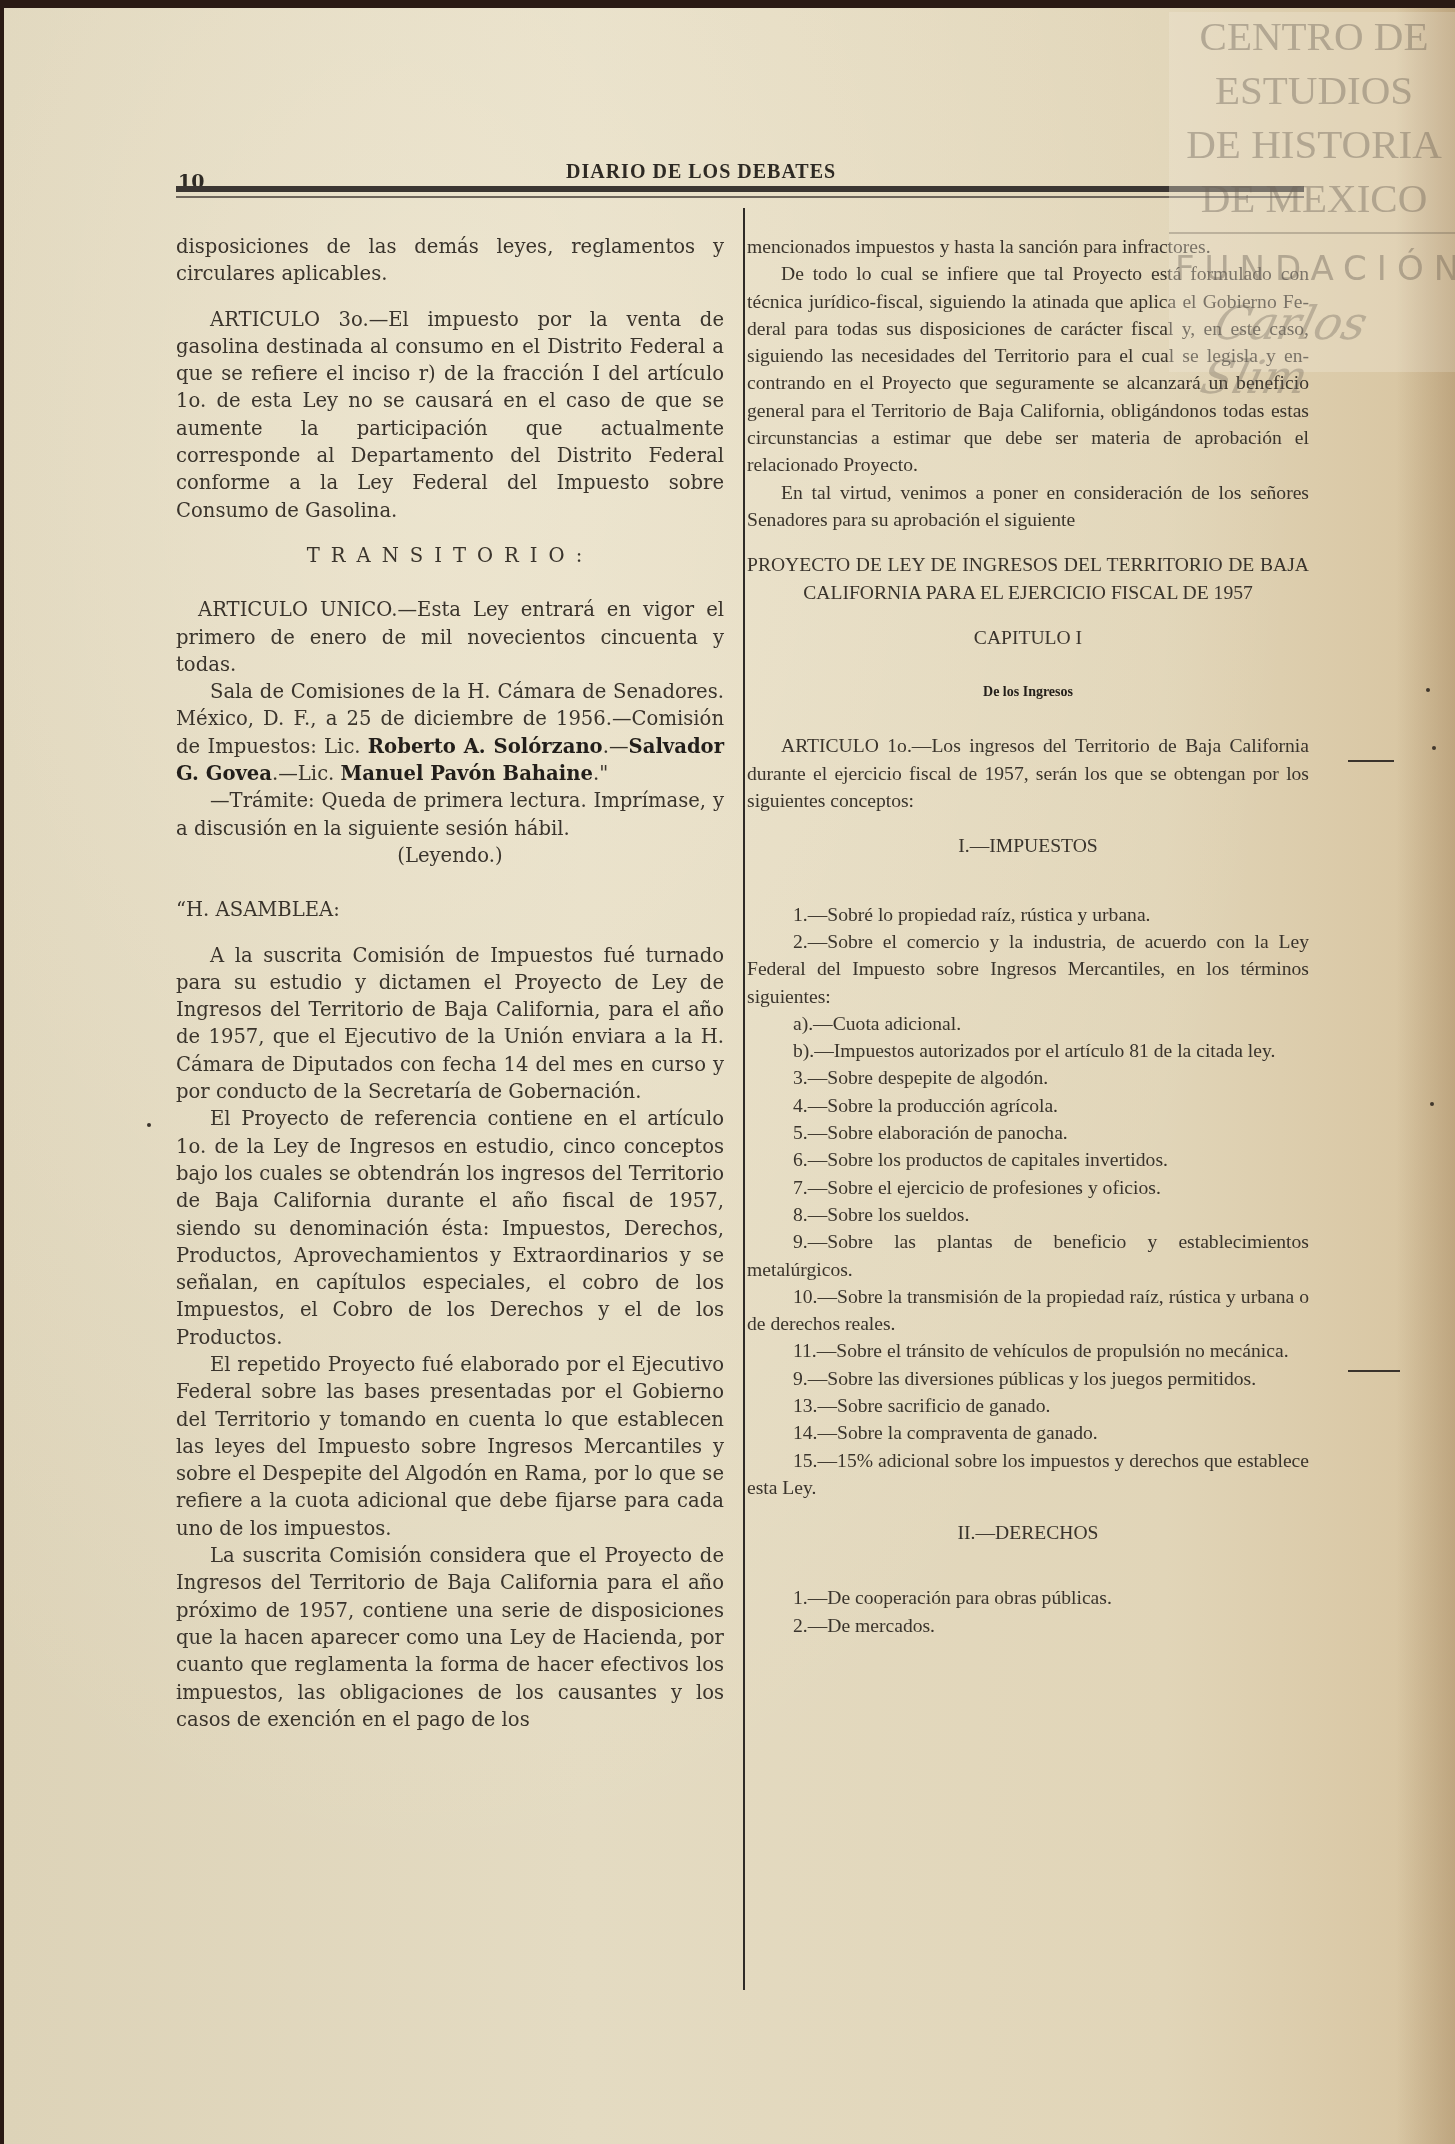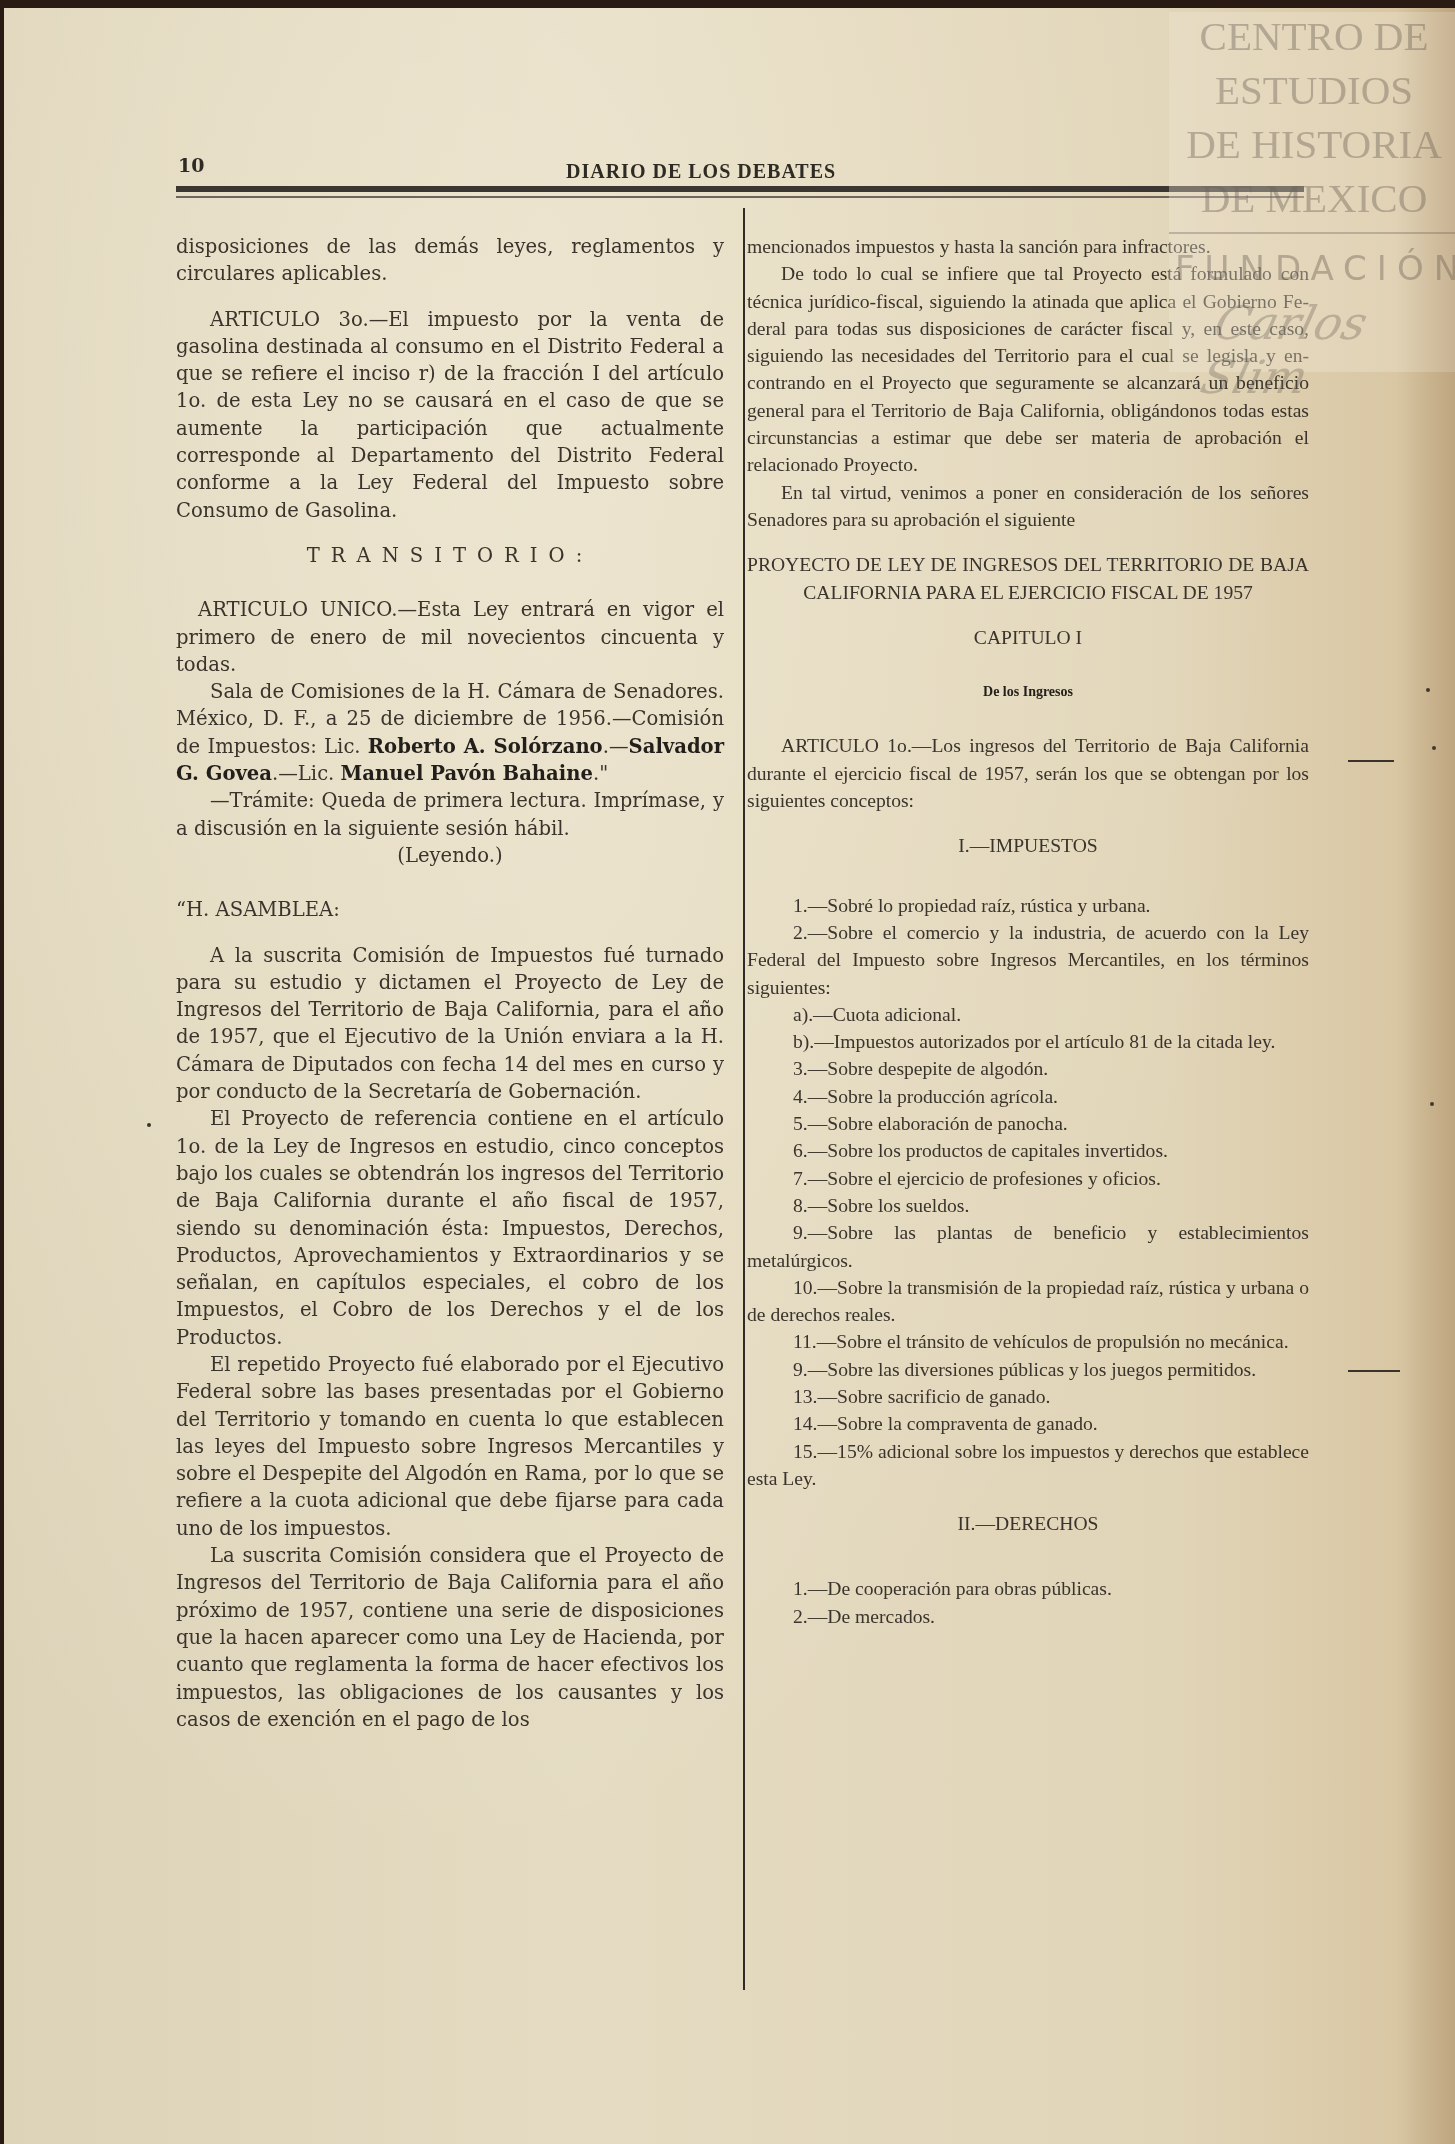--- a/index.html
+++ b/index.html
@@ -38,21 +38,21 @@
     .header {
       position: absolute;
       left: 172px;
       top: 142px;
       width: 1128px;
       height: 40px;
     }
     .page-number {
       position: absolute;
       left: 2px;
-      top: 4px;
+      top: 20px;
       font-weight: bold;
       font-size: 19px;
       color: #2e2a24;
     }
     .journal-title {
       position: absolute;
       left: 390px;
       top: 10px;
       font-weight: bold;
       font-size: 20px;
@@ -226,21 +226,21 @@
 
   <div class="col col-right">
     <p class="noindent">mencionados impuestos y hasta la sanción para infractores.</p>
     <p>De todo lo cual se infiere que tal Proyecto está formulado con técnica jurídico-fiscal, si­guiendo la atinada que aplica el Gobierno Fe­deral para todas sus disposiciones de carácter fiscal y, en este caso, siguiendo las necesida­des del Territorio para el cual se legisla y en­contrando en el Proyecto que seguramente se alcanzará un beneficio general para el Terri­torio de Baja California, obligándonos todas estas circunstancias a estimar que debe ser materia de aprobación el relacionado Proyecto.</p>
     <p>En tal virtud, venimos a poner en conside­ración de los señores Senadores para su apro­bación el siguiente</p>
     <p class="heading-block gap-before-lg" style="text-align:justify; text-align-last:center;">PROYECTO DE LEY DE INGRESOS DEL TERRITORIO DE BAJA CALIFORNIA PARA EL EJERCICIO FISCAL DE 1957</p>
     <p class="center gap-before-lg">CAPITULO I</p>
     <p class="center small-bold gap-before">De los Ingresos</p>
     <p class="gap-before">ARTICULO 1o.—Los ingresos del Territorio de Baja California durante el ejercicio fiscal de 1957, serán los que se obtengan por los siguientes conceptos:</p>
     <p class="center gap-before-lg">I.—IMPUESTOS</p>
-    <div style="margin-top:32px">
+    <div style="margin-top:41px">
       <p class="list-item">1.—Sobré lo propiedad raíz, rústica y urbana.</p>
       <p class="list-item">2.—Sobre el comercio y la industria, de acuerdo con la Ley Federal del Impuesto sobre Ingresos Mercantiles, en los términos siguien­tes:</p>
       <p class="list-item">a).—Cuota adicional.</p>
       <p class="list-item">b).—Impuestos autorizados por el artículo 81 de la citada ley.</p>
       <p class="list-item">3.—Sobre despepite de algodón.</p>
       <p class="list-item">4.—Sobre la producción agrícola.</p>
       <p class="list-item">5.—Sobre elaboración de panocha.</p>
       <p class="list-item">6.—Sobre los productos de capitales inver­tidos.</p>
       <p class="list-item">7.—Sobre el ejercicio de profesiones y ofi­cios.</p>
       <p class="list-item">8.—Sobre los sueldos.</p>

